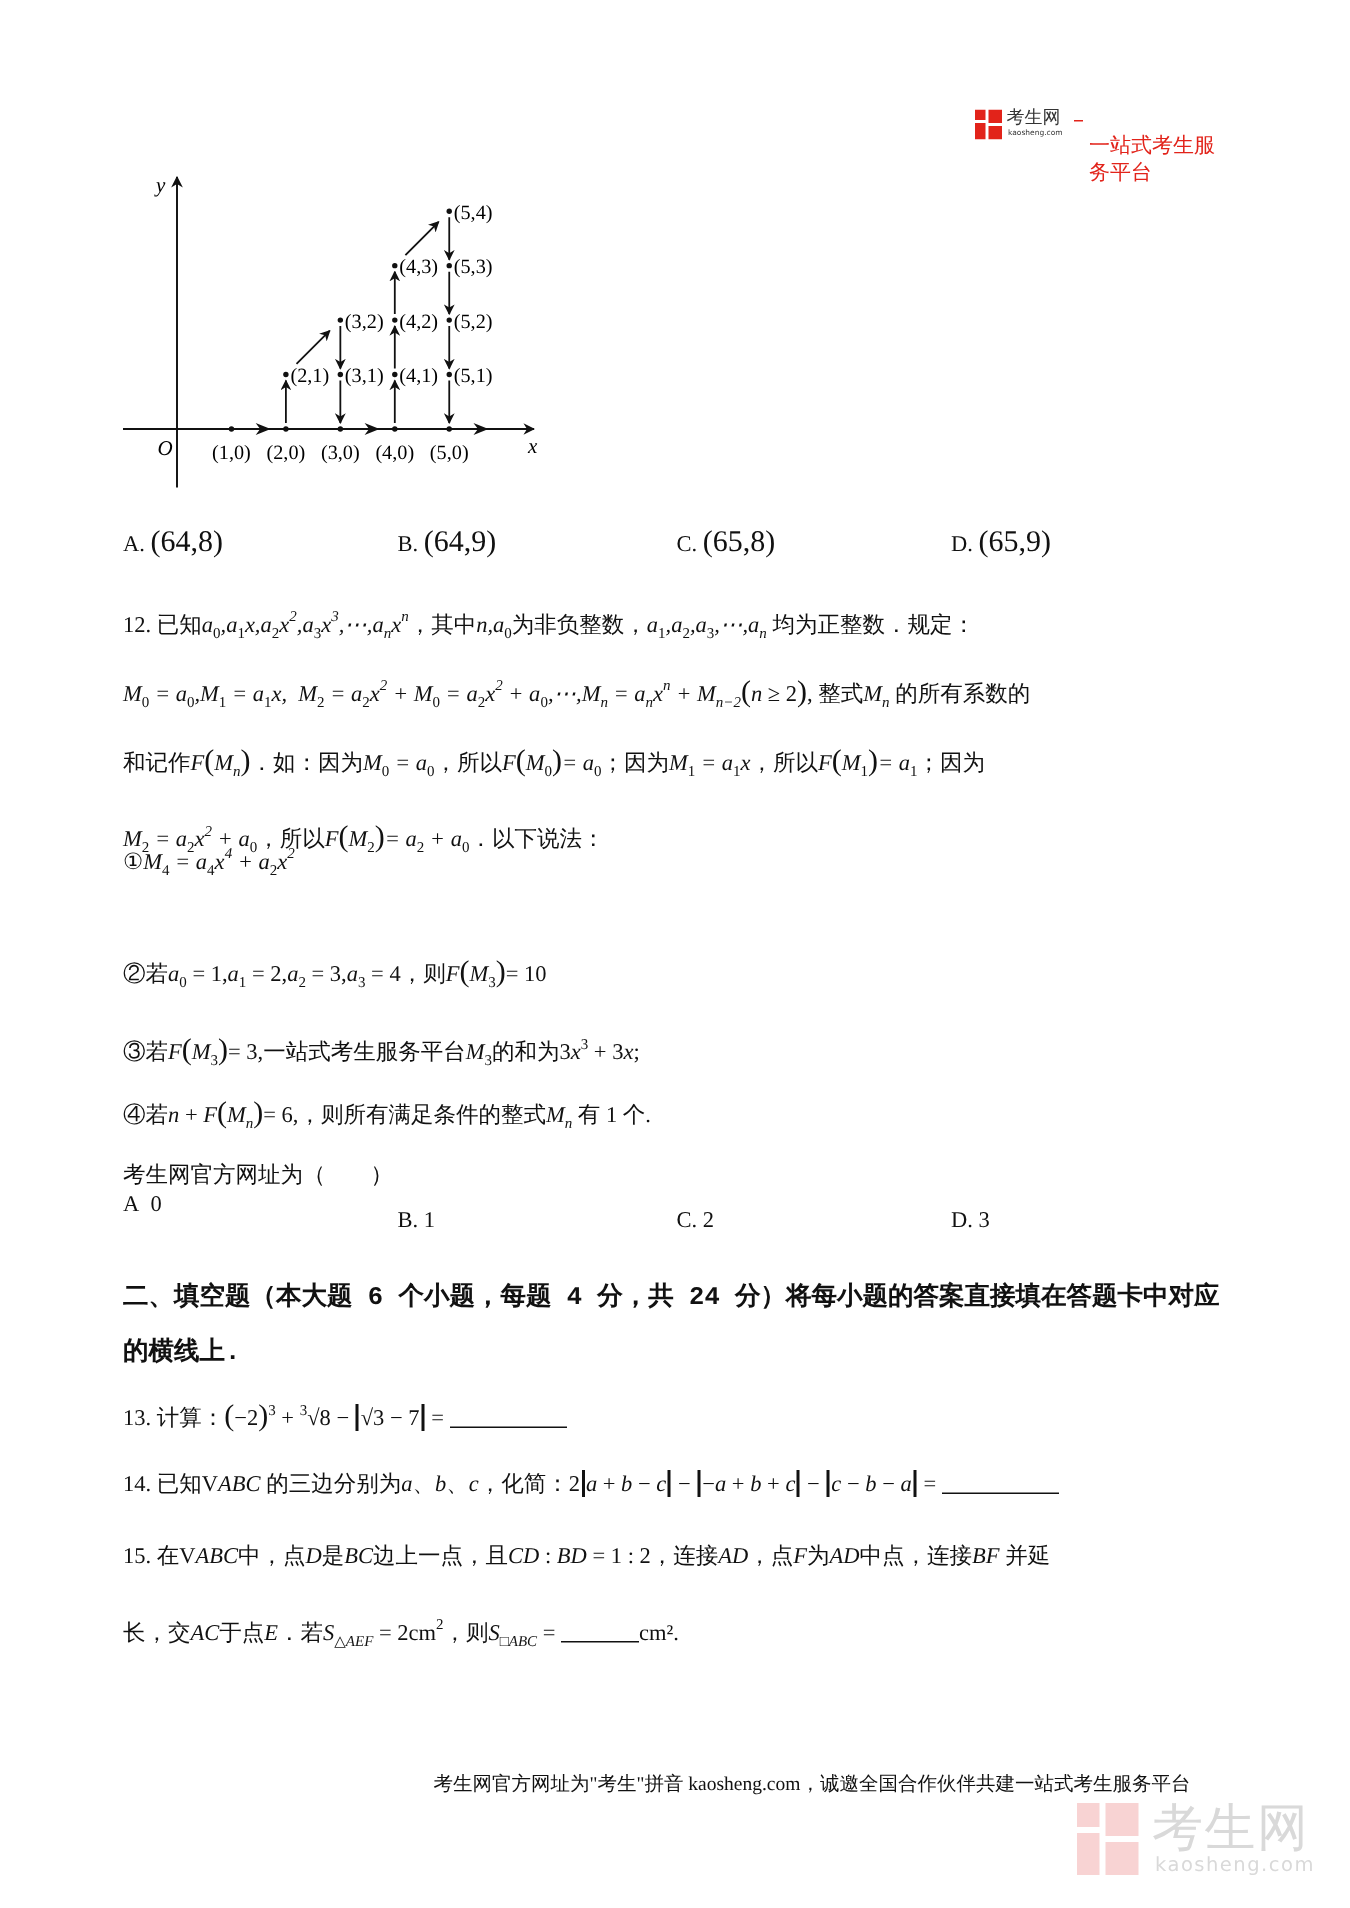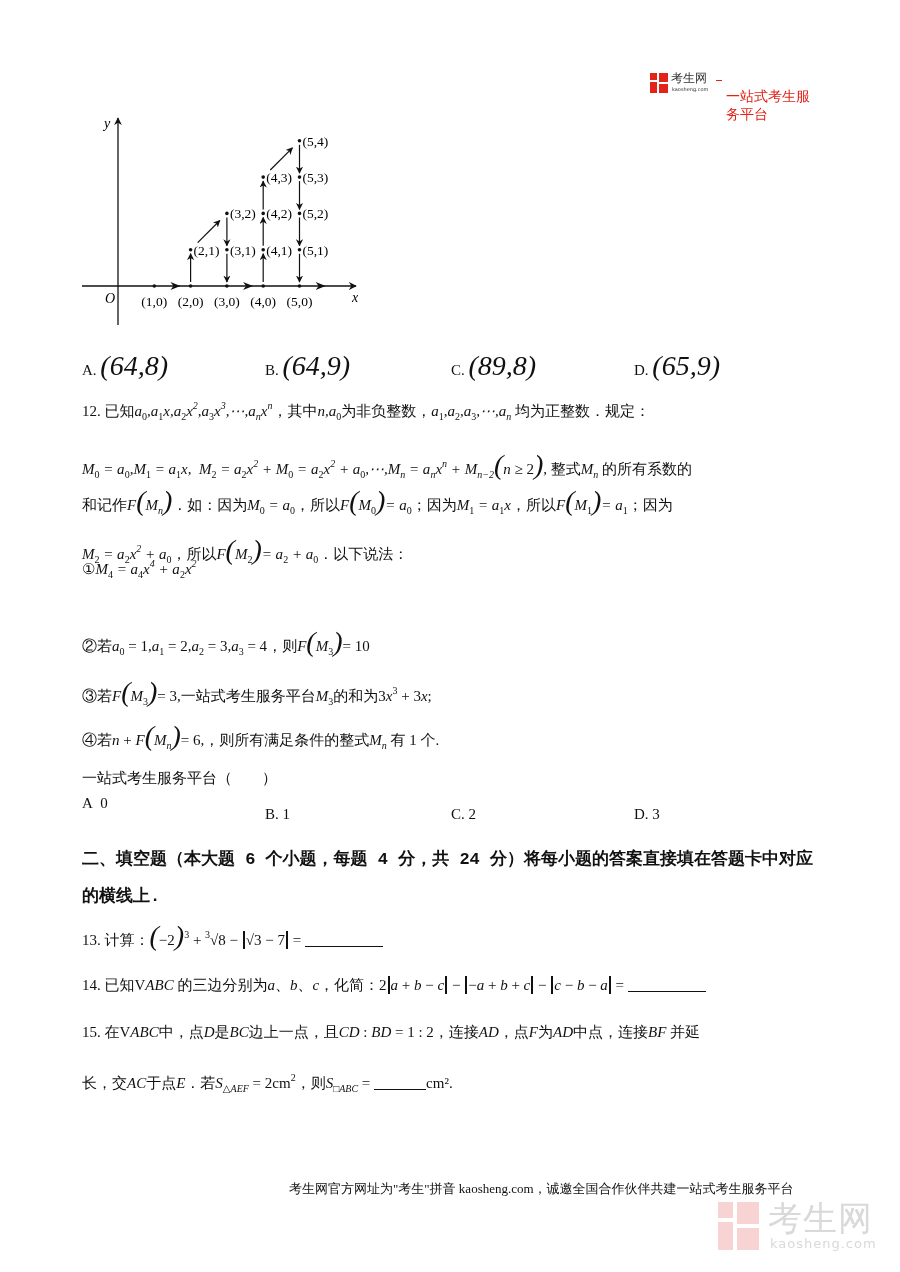--- a/index.html
+++ b/index.html
@@ -1,24 +1,24 @@
 <!DOCTYPE html>
 <html><head>
 <meta charset="utf-8">
 <style>
   html,body{margin:0;padding:0;background:#fff;}
   body{width:900px;height:1272px;position:relative;overflow:hidden;
        font-family:"Liberation Serif","DejaVu Serif",serif;color:#111;}
   .abs{position:absolute;}
-  .line{position:absolute;left:82px;font-size:15px;white-space:nowrap;line-height:16px;}
+  .line{position:absolute;left:82px;font-size:15px;white-space:nowrap;line-height:28px;}
   .m{font-style:italic;}
   .sub{font-size:10px;vertical-align:-4px;font-style:italic;}
   .subn{font-size:10px;vertical-align:-4px;font-style:normal;}
   .sup{font-size:10px;vertical-align:7px;}
-  .big{font-size:28px;font-style:italic;}
+  .big{font-size:20px;}
   .blank{display:inline-block;border-bottom:1px solid #111;height:14px;vertical-align:-2px;}
   .opt{position:absolute;font-size:15px;white-space:nowrap;}
   .bold{font-weight:bold;font-family:Liberation Mono, monospace;font-size:17px;}
   .header-logo{position:absolute;left:650px;top:72px;width:170px;height:22px;}
   .wm{position:absolute;left:718px;top:1202px;}
   .bar{display:inline-block;width:2px;height:18px;background:#111;vertical-align:-4px;margin:0 1px;}
 </style>
 </head>
 <body>
 
@@ -92,29 +92,29 @@
       <text font-size="13.5" font-family="Liberation Serif, serif" x="196.2" y="72.10000000000001">(4,3)</text>
       <circle cx="229.5" cy="67.10000000000001" r="1.8" fill="#111"></circle>
       <text font-size="13.5" font-family="Liberation Serif, serif" x="232.5" y="72.10000000000001">(5,3)</text>
       <circle cx="229.5" cy="30.80000000000001" r="1.8" fill="#111"></circle>
       <text font-size="13.5" font-family="Liberation Serif, serif" x="232.5" y="35.80000000000001">(5,4)</text>
     </g>
 </svg>
 
 <div class="opt" style="left:82px;top:350px"><span>A.</span> <span class="big">(64,8)</span></div>
 <div class="opt" style="left:265px;top:350px"><span>B.</span> <span class="big">(64,9)</span></div>
-<div class="opt" style="left:451px;top:350px"><span>C.</span> <span class="big">(89,8)</span></div>
+<div class="opt" style="left:451px;top:350px"><span>C.</span> <span class="big">(65,8)</span></div>
 <div class="opt" style="left:634px;top:350px"><span>D.</span> <span class="big">(65,9)</span></div>
 
 <div class="line" style="top:398px">
   <span>12.</span>
   <span>已知</span><span class="m">a<span class="subn">0</span>,a<span class="subn">1</span>x,a<span class="subn">2</span>x<span class="sup">2</span>,a<span class="subn">3</span>x<span class="sup">3</span>,⋯,a<span class="sub">n</span>x<span class="sup">n</span></span><span>，其中</span><span class="m">n,a<span class="subn">0</span></span><span>为非负整数，</span><span class="m">a<span class="subn">1</span>,a<span class="subn">2</span>,a<span class="subn">3</span>,⋯,a<span class="sub">n</span></span> <span>均为正整数．规定：</span>
 </div>
 
-<div class="line" style="top:456px">
+<div class="line" style="top:444px">
   <span class="m">M<span class="subn">0</span> = a<span class="subn">0</span>,M<span class="subn">1</span> = a<span class="subn">1</span>x,&nbsp; M<span class="subn">2</span> = a<span class="subn">2</span>x<span class="sup">2</span> + M<span class="subn">0</span> = a<span class="subn">2</span>x<span class="sup">2</span> + a<span class="subn">0</span>,⋯,M<span class="sub">n</span> = a<span class="sub">n</span>x<span class="sup">n</span> + M<span class="sub">n−2</span></span><span class="big">(</span><span class="m">n</span> ≥ 2<span class="big">)</span>, <span>整式</span><span class="m">M<span class="sub">n</span></span> <span>的所有系数的</span>
 </div>
 
 <div class="line" style="top:493px">
   <span>和记作</span><span class="m">F</span><span class="big">(</span><span class="m">M<span class="sub">n</span></span><span class="big">)</span><span>．如：因为</span><span class="m">M<span class="subn">0</span> = a<span class="subn">0</span></span><span>，所以</span><span class="m">F</span><span class="big">(</span><span class="m">M<span class="subn">0</span></span><span class="big">)</span><span class="m">= a<span class="subn">0</span></span><span>；因为</span><span class="m">M<span class="subn">1</span> = a<span class="subn">1</span>x</span><span>，所以</span><span class="m">F</span><span class="big">(</span><span class="m">M<span class="subn">1</span></span><span class="big">)</span><span class="m">= a<span class="subn">1</span></span><span>；因为</span>
 </div>
 
 <div class="line" style="top:541px">
   <span class="m">M<span class="subn">2</span> = a<span class="subn">2</span>x<span class="sup">2</span> + a<span class="subn">0</span></span><span>，所以</span><span class="m">F</span><span class="big">(</span><span class="m">M<span class="subn">2</span></span><span class="big">)</span><span class="m">= a<span class="subn">2</span> + a<span class="subn">0</span></span><span>．以下说法：</span>
 </div>
@@ -128,21 +128,21 @@
 </div>
 
 <div class="line" style="top:683px">
   <span>③若</span><span class="m">F</span><span class="big">(</span><span class="m">M<span class="subn">3</span></span><span class="big">)</span>= 3,<span>一站式考生服务平台</span><span class="m">M<span class="subn">3</span></span><span>的和为</span>3<span class="m">x</span><span class="sup">3</span> + 3<span class="m">x</span>;
 </div>
 
 <div class="line" style="top:728px">
   <span>④若</span><span class="m">n</span> + <span class="m">F</span><span class="big">(</span><span class="m">M<span class="sub">n</span></span><span class="big">)</span>= 6,<span>，则所有满足条件的整式</span><span class="m">M<span class="sub">n</span></span> <span>有 1 个.</span>
 </div>
 
-<div class="line" style="top:770px">一站式考生服务平台（　　）</div>
+<div class="line" style="top:770px">考生网官方网址为（　　）</div>
 
 <div class="opt" style="left:82px;top:795px"><span>A</span>&nbsp;&nbsp;<span>0</span></div>
 <div class="opt" style="left:265px;top:806px"><span>B.</span> <span>1</span></div>
 <div class="opt" style="left:451px;top:806px"><span>C.</span> <span>2</span></div>
 <div class="opt" style="left:634px;top:806px"><span>D.</span> <span>3</span></div>
 
 <div class="line bold" style="top:852px">二、填空题（本大题 6 个小题，每题 4 分，共 24 分）将每小题的答案直接填在答题卡中对应</div>
 <div class="line bold" style="top:889px">的横线上.</div>
 
 <div class="line" style="top:927px">

